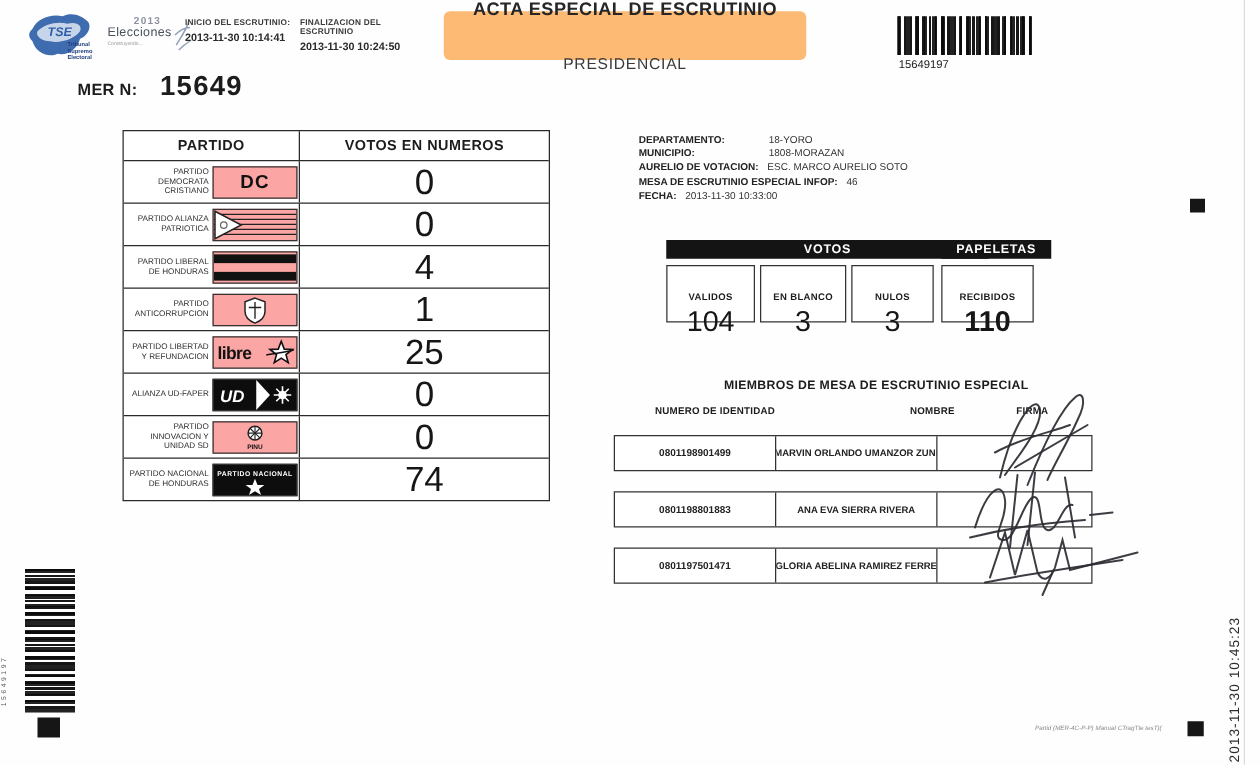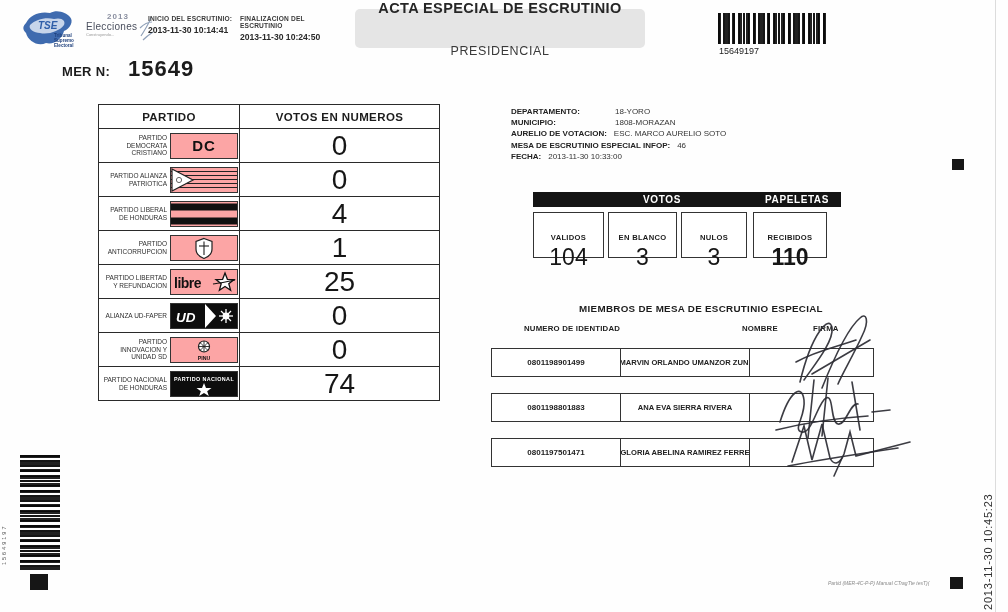--- a/index.html
+++ b/index.html
@@ -3,21 +3,21 @@
 <meta charset="utf-8">
 <style>
   html,body{margin:0;padding:0;background:#e8e8e8;}
   #page{position:relative;width:1008px;height:612px;background:#fefefe;overflow:hidden;
         font-family:"Liberation Sans",sans-serif;color:#1c1c1c;}
   .abs{position:absolute;}
   
   .timeblk{position:absolute;width:92px;}
   .timeblk .lbl{font-size:6.6px;font-weight:bold;color:#3a3a3a;letter-spacing:.2px;}
   .timeblk .val{font-size:8.6px;font-weight:bold;color:#2a2a2a;margin-top:3px;}
-  #titlebox{position:absolute;left:355px;top:9px;width:290px;height:39px;background:#e5e5e5;
+  #titlebox{position:absolute;left:355px;top:9px;width:290px;height:39px;background:#fdba74;
             border-radius:5px;display:flex;flex-direction:column;align-items:center;justify-content:center;gap:28px;}
   #titlebox .t1{font-size:14.5px;font-weight:bold;color:#262626;letter-spacing:.4px;}
   #titlebox .t2{font-size:12.5px;color:#3a3a3a;letter-spacing:.6px;}
   #barcode-top{position:absolute;left:718px;top:13px;width:108px;height:31px;background:
      repeating-linear-gradient(90deg,rgba(10,10,10,.95) 0 2px,transparent 2px 5px),
      repeating-linear-gradient(90deg,rgba(10,10,10,.9) 0 3px,transparent 3px 7px),#fff;}
   #barcode-top-num{position:absolute;left:719px;top:46px;font-size:9px;color:#222;}
   #merblk{position:absolute;left:62px;top:56px;display:flex;align-items:baseline;gap:18px;}
   #merblk .ml{font-size:13px;font-weight:bold;letter-spacing:.3px;}
   #merblk .mn{font-size:22px;font-weight:bold;letter-spacing:1px;}
@@ -288,21 +288,21 @@
     <div class="vlab">NULOS</div>
       <div class="vval">3</div>
     </div>
   <div class="vbox" style="left:753px;top:212px;width:74px;height:46px;">
     <div class="vlab">RECIBIDOS</div>
       <div class="vval bold">110</div>
     </div>
 
   <div id="mtitle">MIEMBROS DE MESA DE ESCRUTINIO ESPECIAL</div>
   <div class="mcolh" style="left:524px;top:324px;">NUMERO DE IDENTIDAD</div>
-  <div class="mcolh" style="left:696px;top:324px;padding-left:46px;">NOMBRE</div>
+  <div class="mcolh" style="left:682px;top:324px;padding-left:46px;">NOMBRE</div>
   <div class="mcolh" style="left:813px;top:324px;">FIRMA</div>
 
   <div class="mrow" style="top:348px;">
     <div class="mid">0801198901499</div>
     <div class="mname">MARVIN ORLANDO UMANZOR ZUNI</div>
     <div class="mfirma"></div>
   </div>
   <div class="mrow" style="top:393px;">
     <div class="mid">0801198801883</div>
     <div class="mname">ANA EVA SIERRA RIVERA</div>

